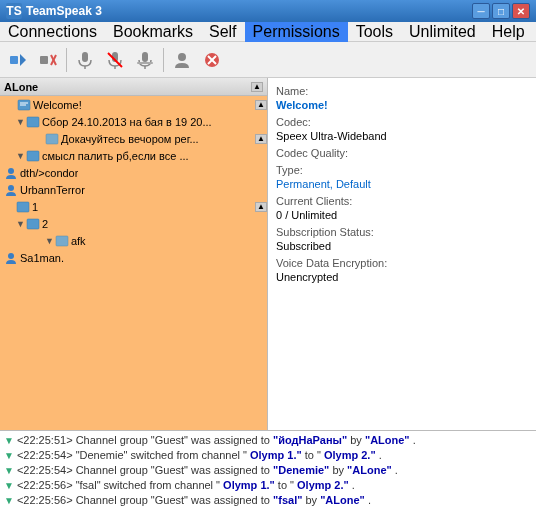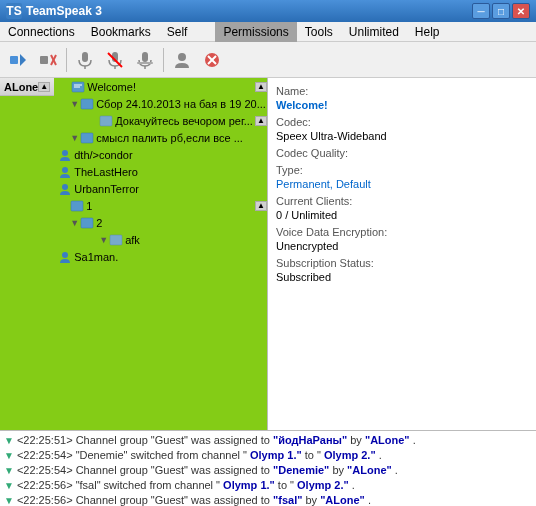--- a/index.html
+++ b/index.html
@@ -48,26 +48,26 @@
     .title-btn.close { background: #d9534f; }
     .menu-bar {
       background: #f0f0f0;
       height: 20px;
       display: flex;
       align-items: center;
       border-bottom: 1px solid #ccc;
     }
     .menu-item {
       padding: 2px 8px;
-      font-size: 12px;
+      font-size: 16px;
       cursor: pointer;
       height: 20px;
       display: flex; align-items: center;
     }
-    .menu-item.active { background: #a3a3a3; margin-left: 20px; }
+    .menu-item.active { background: #3b82f6; }
     .toolbar {
       background: #f0f0f0;
       height: 36px;
       display: flex;
       align-items: center;
       padding: 2px 4px;
       border-bottom: 1px solid #ccc;
       gap: 2px;
     }
     .tb-btn {
@@ -85,24 +85,24 @@
       margin: 0 2px;
     }
     .main-area {
       display: flex;
       height: calc(506px - 22px - 20px - 36px - 30px - 18px - 28px);
       background: #f0f0f0;
     }
     .tree-panel {
       width: 268px;
       border-right: 1px solid #bbb;
-      background: #84cc16;
+      background: #fdba74;
       overflow: hidden;
       display: flex;
-      flex-direction: row;
+      flex-direction: column;
     }
     .tree-header {
       background: linear-gradient(180deg, #e8e8e8, #d0d0d0);
       height: 18px;
       display: flex;
       align-items: center;
       padding: 0 4px;
       border-bottom: 1px solid #bbb;
       font-size: 11px;
       font-weight: bold;
@@ -315,27 +315,20 @@
       </div>
 
       <div class="tree-item indent3">
         <svg width="14" height="14" viewBox="0 0 14 14" style="margin-right:2px;flex-shrink:0">
             <circle cx="7" cy="5" r="3" fill="#3a7ec4"></circle>
             <path d="M2 13 Q2 9 7 9 Q12 9 12 13" fill="#3a7ec4"></path>
           </svg>
         <span class="tree-label">dth/&gt;condor</span>
       </div>
 
-      <div class="tree-item indent3">
-        <svg width="14" height="14" viewBox="0 0 14 14" style="margin-right:2px;flex-shrink:0">
-            <circle cx="7" cy="5" r="3" fill="#3a7ec4"></circle>
-            <path d="M2 13 Q2 9 7 9 Q12 9 12 13" fill="#3a7ec4"></path>
-          </svg>
-        <span class="tree-label">TheLastHero</span>
-      </div>
 
       <div class="tree-item indent3">
         <svg width="14" height="14" viewBox="0 0 14 14" style="margin-right:2px;flex-shrink:0">
             <circle cx="7" cy="5" r="3" fill="#3a7ec4"></circle>
             <path d="M2 13 Q2 9 7 9 Q12 9 12 13" fill="#3a7ec4"></path>
           </svg>
         <span class="tree-label">UrbannTerror</span>
       </div>
 
       <div class="tree-item indent1">
@@ -388,26 +381,26 @@
     </div>
     <div class="info-row">
       <span class="info-label">Type:</span>
       <span class="info-value link">Permanent, Default</span>
     </div>
     <div class="info-row">
       <span class="info-label">Current Clients:</span>
       <span class="info-value">0 / Unlimited</span>
     </div>
     <div class="info-row">
+      <span class="info-label">Subscription Status:</span>
+      <span class="info-value">Subscribed</span>
+    </div>
+    <div class="info-row">
       <span class="info-label">Voice Data Encryption:</span>
       <span class="info-value">Unencrypted</span>
-    </div>
-    <div class="info-row">
-      <span class="info-label">Subscription Status:</span>
-      <span class="info-value">Subscribed</span>
     </div>
   </div>
 </div>
 
 <div class="log-area">
   <div class="log-entry">
     <span class="log-arrow">▼</span>
     <span class="log-text">
       <span>&lt;22:25:51&gt;</span>
       <span> Channel group "Guest" was assigned to </span>

